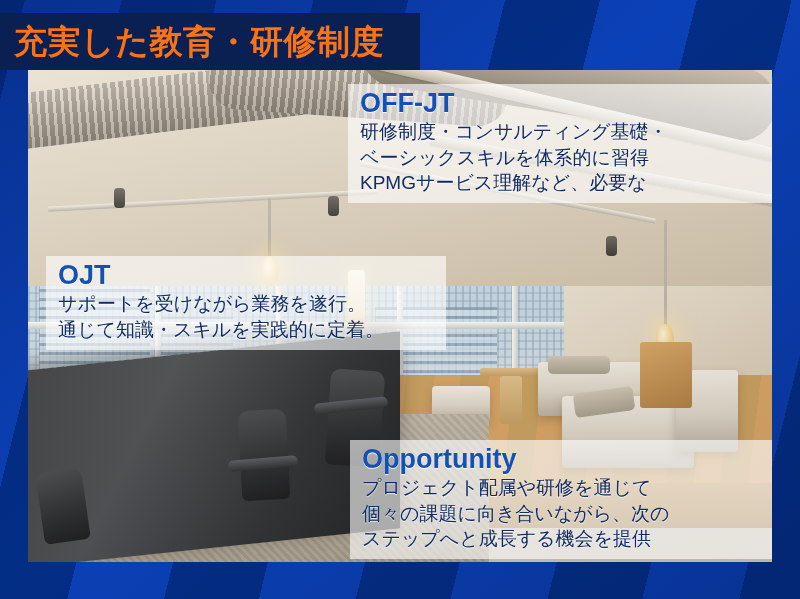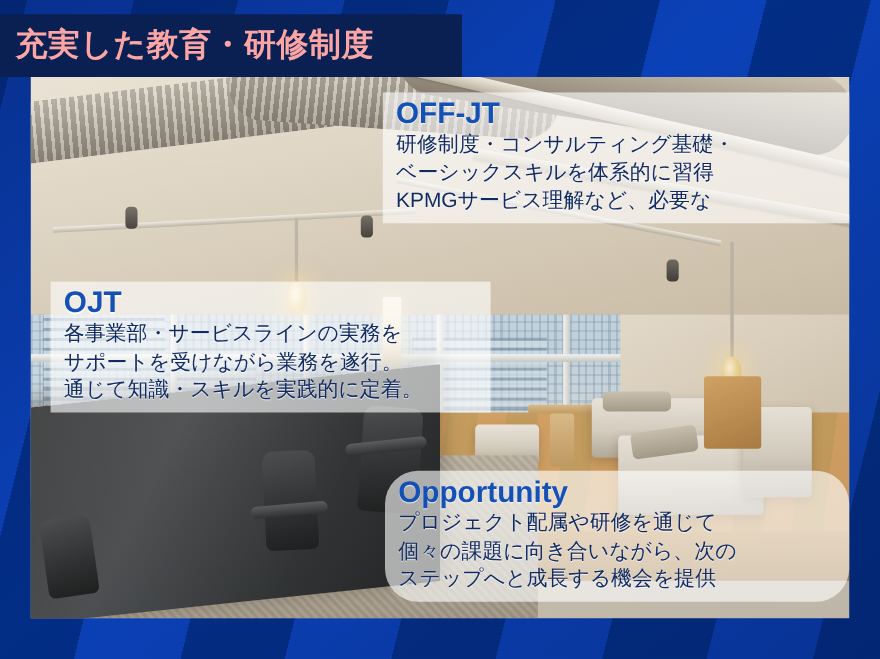--- a/index.html
+++ b/index.html
@@ -209,22 +209,22 @@
     width: 420px;
     height: 57px;
     background: #0A1F52;
     display: flex;
     align-items: center;
     padding-left: 14px;
     box-sizing: border-box;
     z-index: 6;
   }
   .title-text {
-    color: #fca5a5;
-    font-size: 29px;
+    color: #f97316;
+    font-size: 33px;
     font-weight: bold;
     letter-spacing: 0.5px;
     line-height: 1;
     white-space: nowrap;
   }
 
   
   .block {
     position: absolute;
     z-index: 5;
@@ -244,21 +244,21 @@
     font-size: 19px;
     color: #122C63;
     line-height: 1.33;
     white-space: nowrap;
     font-weight: 500;
     text-shadow: 0 1px 1px rgba(255,255,255,0.8);
   }
 
   #block-offjt { left: 348px; top: 84px; width: 424px; }
   #block-ojt   { left: 46px;  top: 256px; width: 400px; }
-  #block-opp   { left: 350px; top: 428px; width: 422px; border-radius: 30px; }
+  #block-opp   { left: 350px; top: 440px; width: 422px; }
 </style>
 </head>
 <body>
 
 <div class="slide">
 
   <div class="bg-blue">
     <div class="bg-stripes"></div>
     <div class="bg-vignette"></div>
   </div>
@@ -330,21 +330,20 @@
 
   <div class="block" id="block-offjt">
     <div class="heading">OFF-JT</div>
     <div class="body-line">研修制度・コンサルティング基礎・</div>
     <div class="body-line">ベーシックスキルを体系的に習得</div>
     <div class="body-line">KPMGサービス理解など、必要な</div>
   </div>
 
   <div class="block" id="block-ojt">
     <div class="heading">OJT</div>
-    <div class="body-line">各事業部・サービスラインの実務を</div>
     <div class="body-line">サポートを受けながら業務を遂行。</div>
     <div class="body-line">通じて知識・スキルを実践的に定着。</div>
   </div>
 
   <div class="block" id="block-opp">
     <div class="heading">Opportunity</div>
     <div class="body-line">プロジェクト配属や研修を通じて</div>
     <div class="body-line">個々の課題に向き合いながら、次の</div>
     <div class="body-line">ステップへと成長する機会を提供</div>
   </div>

